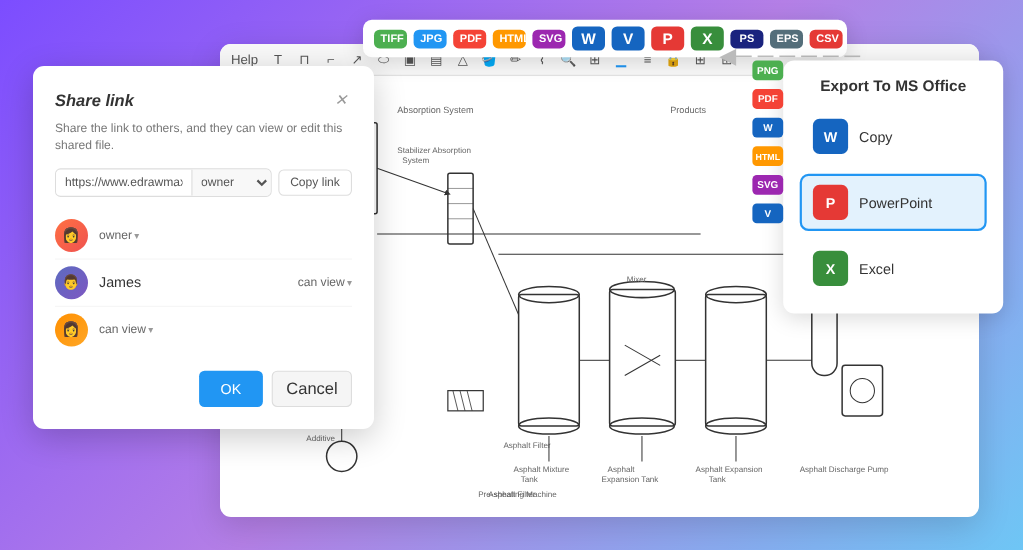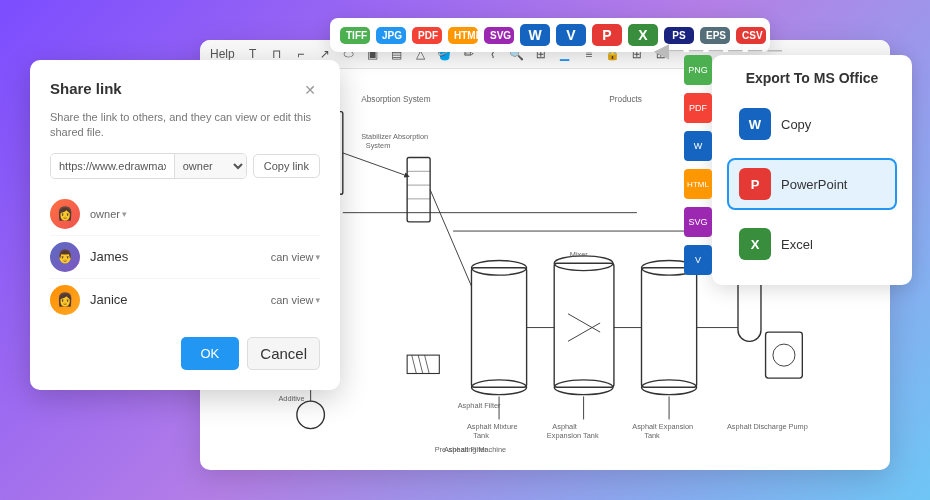--- a/index.html
+++ b/index.html
@@ -172,48 +172,49 @@
       top: 55px;
       right: 218px;
       display: flex;
       flex-direction: column;
       gap: 8px;
       z-index: 20;
     }
 
     .left-icon-badge {
       width: 28px;
-      height: 30px;
+      height: 18px;
       border-radius: 4px;
       display: flex;
       align-items: center;
       justify-content: center;
       font-size: 9px;
-      font-weight: 400;
+      font-weight: 700;
       color: #fff;
     }
 
     
     .share-dialog {
       position: absolute;
       top: 60px;
       left: 30px;
       width: 310px;
       background: #fff;
       border-radius: 10px;
       box-shadow: 0 8px 30px rgba(0,0,0,0.2);
       padding: 20px;
       z-index: 30;
     }
 
     .dialog-header {
       display: flex;
       justify-content: space-between;
-      align-items: flex-start;
+      align-items: flex-end;
       margin-bottom: 10px;
+      font-style: italic;
     }
 
     .dialog-title {
       font-size: 15px;
       font-weight: 600;
       color: #333;
     }
 
     .close-btn {
       width: 20px;
@@ -578,21 +579,20 @@
       <div class="user-role">
         <span>can view</span>
         <span class="chevron">▾</span>
       </div>
     </div>
 
     <div class="user-row">
       <div class="user-avatar avatar-janice">
         <span>👩</span>
       </div>
-      <span class="user-name">Janice</span>
       <div class="user-role">
         <span>can view</span>
         <span class="chevron">▾</span>
       </div>
     </div>
   </div>
 
   <div class="dialog-actions">
     <button class="btn-ok">OK</button>
     <button class="btn-cancel">Cancel</button>

